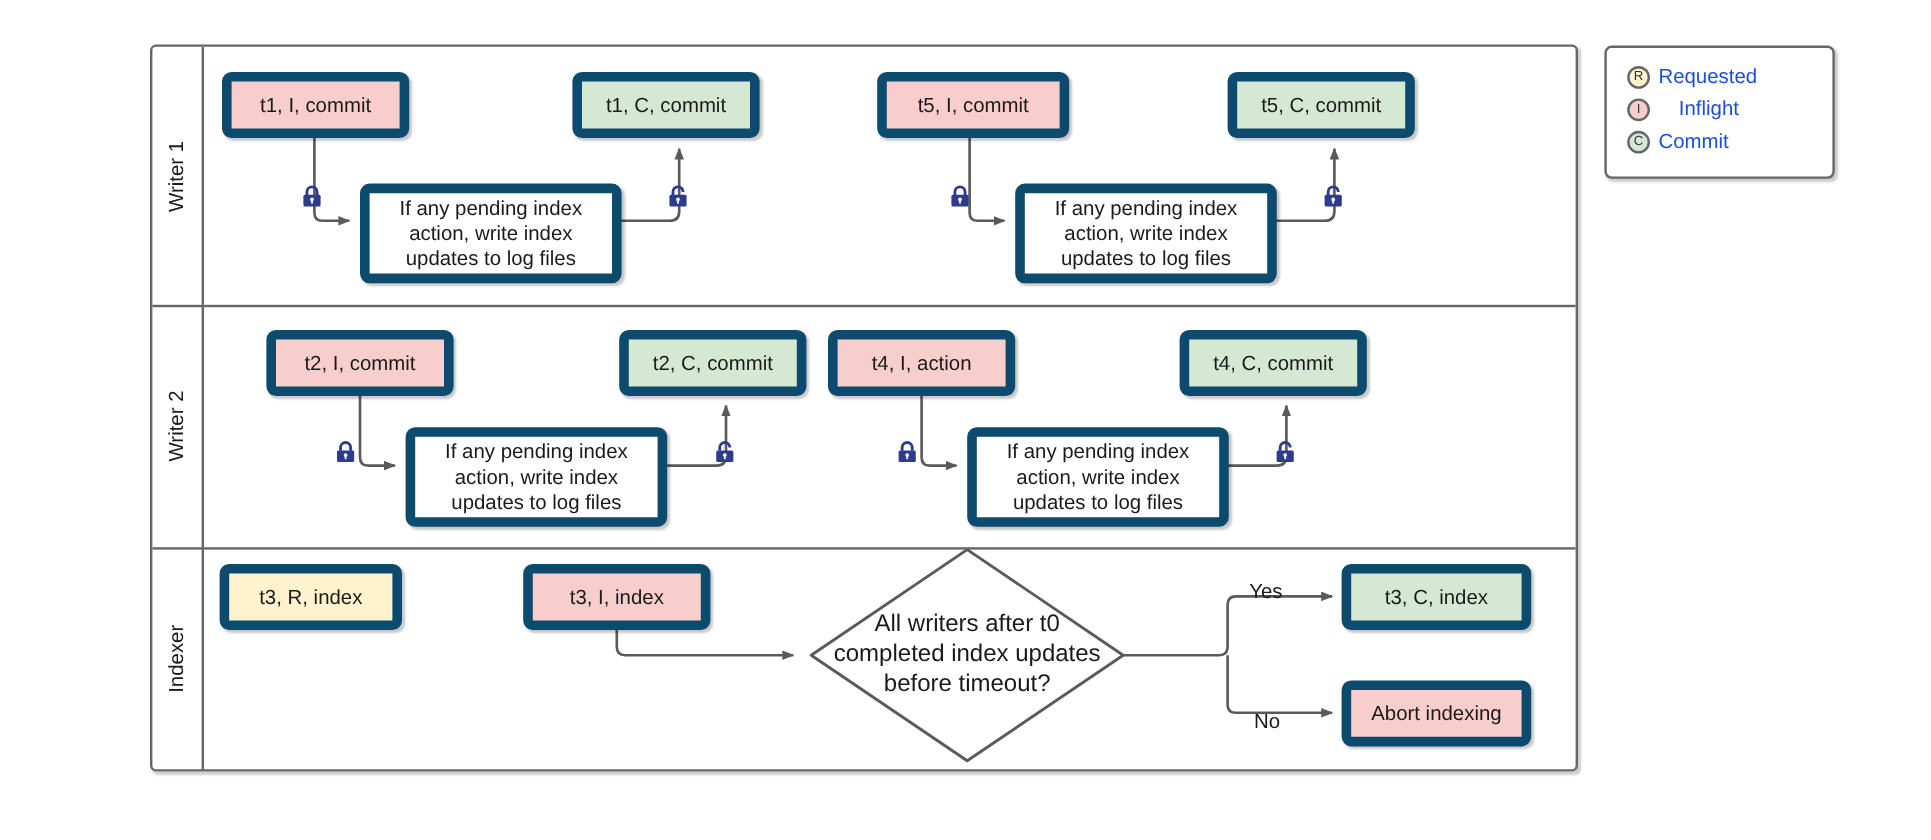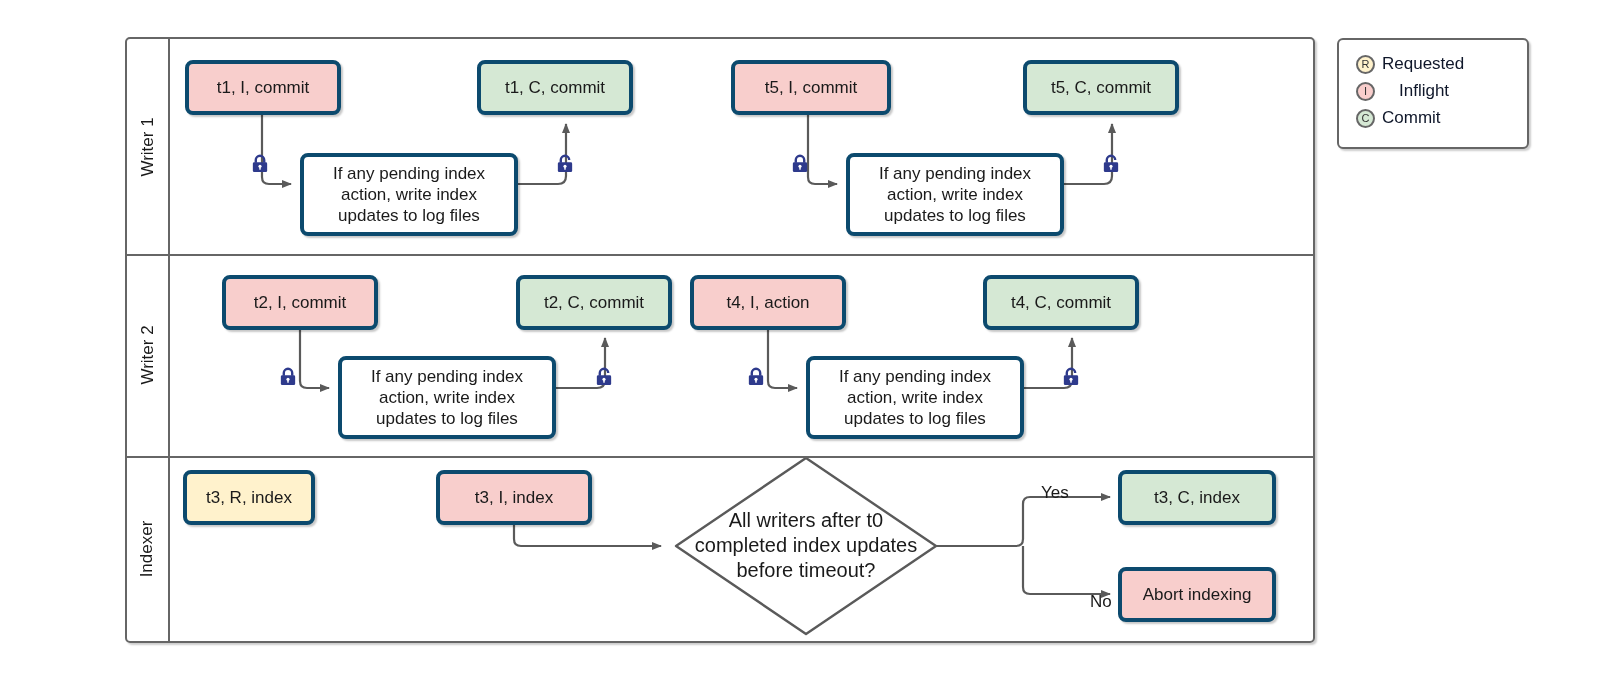--- a/index.html
+++ b/index.html
@@ -16,21 +16,21 @@
   }
   #canvas {
     position: absolute;
     left: 0; top: 0;
     width: 1609px;
     height: 700px;
   }
   .node {
     position: absolute;
     box-sizing: border-box;
-    border: 4px solid #0c4a6e;
+    border: 8px solid #0c4a6e;
     border-radius: 8px;
     display: flex;
     align-items: center;
     justify-content: center;
     text-align: center;
     color: #1a1a1a;
     font-size: 17px;
     line-height: 1.25;
     white-space: pre-line;
     box-shadow: 2px 2px 2px rgba(0,0,0,0.22);
@@ -104,21 +104,21 @@
     box-sizing: border-box;
     font-size: 11px;
     display: flex;
     align-items: center;
     justify-content: center;
     color: #333333;
     flex: 0 0 auto;
   }
   .legend-label {
     font-size: 17px;
-    color: #0f172a;
+    color: #1d4ed8;
     margin-left: 7px;
     white-space: nowrap;
   }
   .legend-row.r-indent .legend-label { margin-left: 7px; }
   .legend-row.i-indent .legend-label { margin-left: 24px; }
   .legend-row.c-indent .legend-label { }
 
   .lockicon {
     position: absolute;
     width: 22px;
@@ -219,34 +219,34 @@
 <div class="node fill-green" style="left:516px; top:275px; width:156px; height:55px;">t2, C, commit</div>
 
 <div class="node fill-red" style="left:690px; top:275px; width:156px; height:55px;">t4, I, action</div>
 
 <div class="node fill-white" style="left:806px; top:356px; width:218px; height:83px;">If any pending index
 action, write index
 updates to log files</div>
 
 <div class="node fill-green" style="left:983px; top:275px; width:156px; height:55px;">t4, C, commit</div>
 
-<div class="node fill-yellow" style="left:183px; top:470px; width:132px; height:55px;">t3, R, index</div>
+<div class="node fill-yellow" style="left:183px; top:470px; width:152px; height:55px;">t3, R, index</div>
 
 <div class="node fill-red" style="left:436px; top:470px; width:156px; height:55px;">t3, I, index</div>
 
 <div class="diamond-label" style="left:686px; top:508px; width:240px;">All writers after t0
 completed index updates
 before timeout?</div>
 
 <div class="node fill-green" style="left:1118px; top:470px; width:158px; height:55px;">t3, C, index</div>
 
 <div class="node fill-red" style="left:1118px; top:567px; width:158px; height:55px;">Abort indexing</div>
 
 <div class="edge-label" style="left:1041px; top:483px;">Yes</div>
-<div class="edge-label" style="left:1045px; top:592px;margin-left:45px;">No</div>
+<div class="edge-label" style="left:1045px; top:592px;">No</div>
 
 <svg class="lockicon" style="left:249px; top:153px;" viewBox="0 0 24 24">
   <path d="M7.4,10.5 V7.6 a4.6,4.6 0 0 1 9.2,0 V10.5" fill="none" stroke="#2e3a8c" stroke-width="2.6"></path>
   <rect x="4.2" y="10.2" width="15.6" height="10.6" rx="1.4" fill="#2e3a8c"></rect>
   <circle cx="12" cy="14.4" r="1.7" fill="#ffffff"></circle>
   <rect x="11.2" y="14.6" width="1.6" height="3.6" fill="#ffffff"></rect>
 </svg>
 <svg class="lockicon" style="left:554px; top:153px;" viewBox="0 0 24 24">
   <path d="M7.4,10.5 V7.6 a4.6,4.6 0 0 1 9.2,0" fill="none" stroke="#2e3a8c" stroke-width="2.6"></path>
   <rect x="4.2" y="10.2" width="15.6" height="10.6" rx="1.4" fill="#2e3a8c"></rect>

